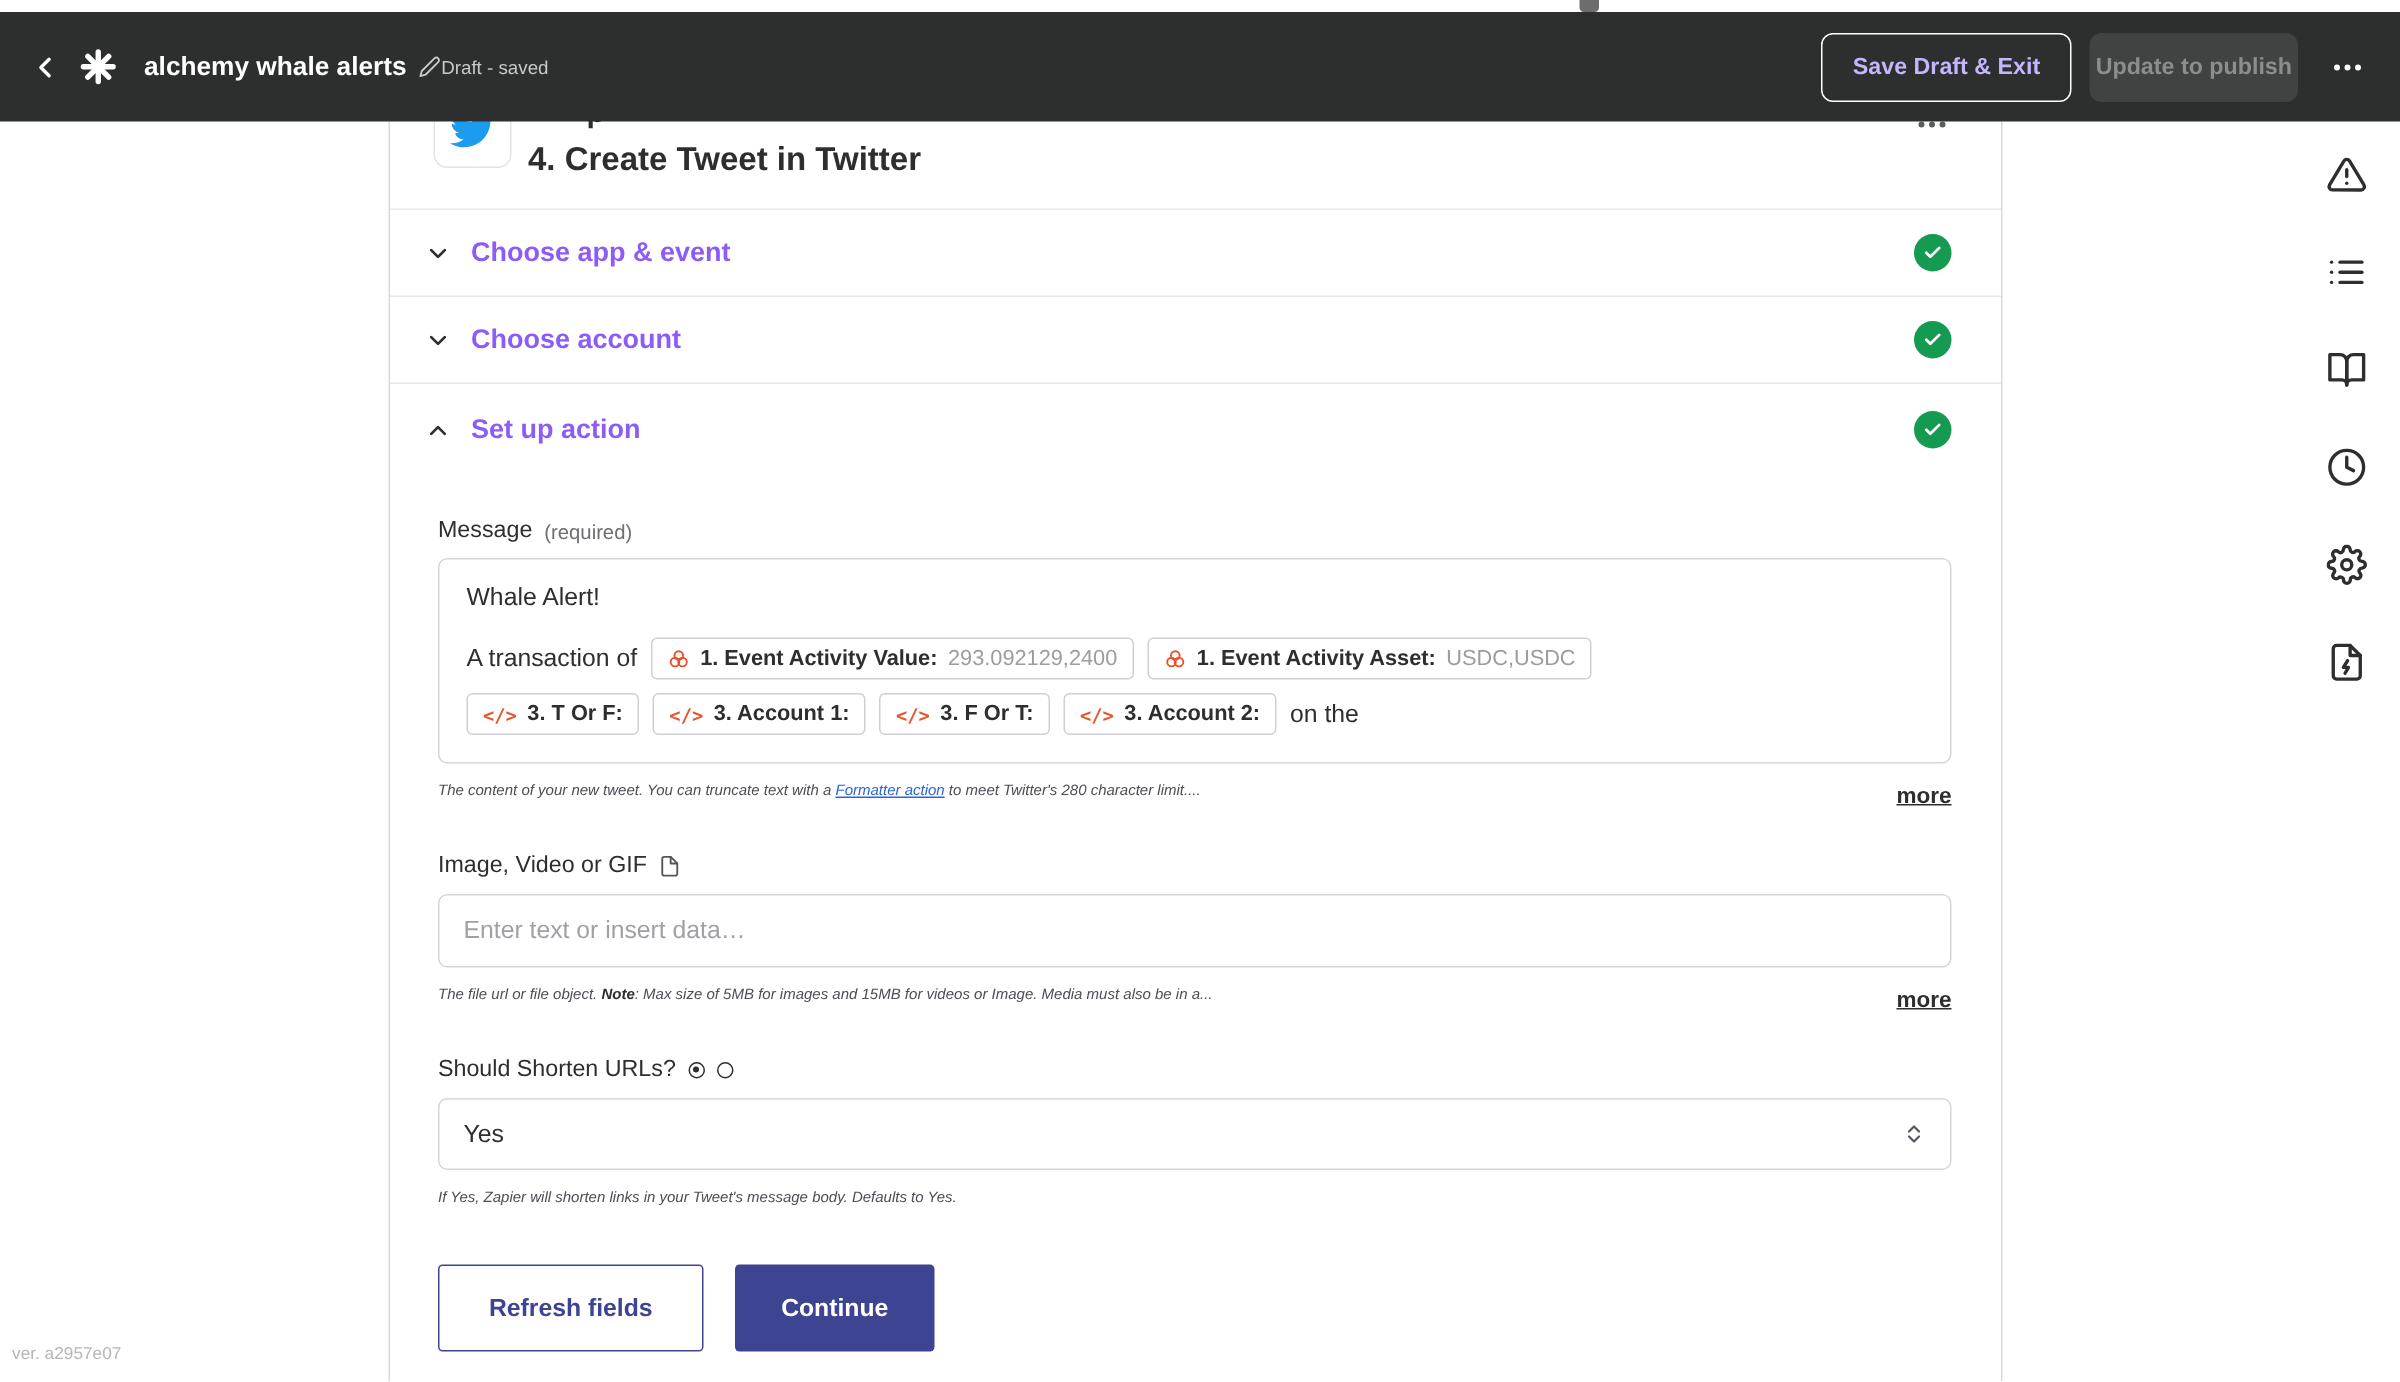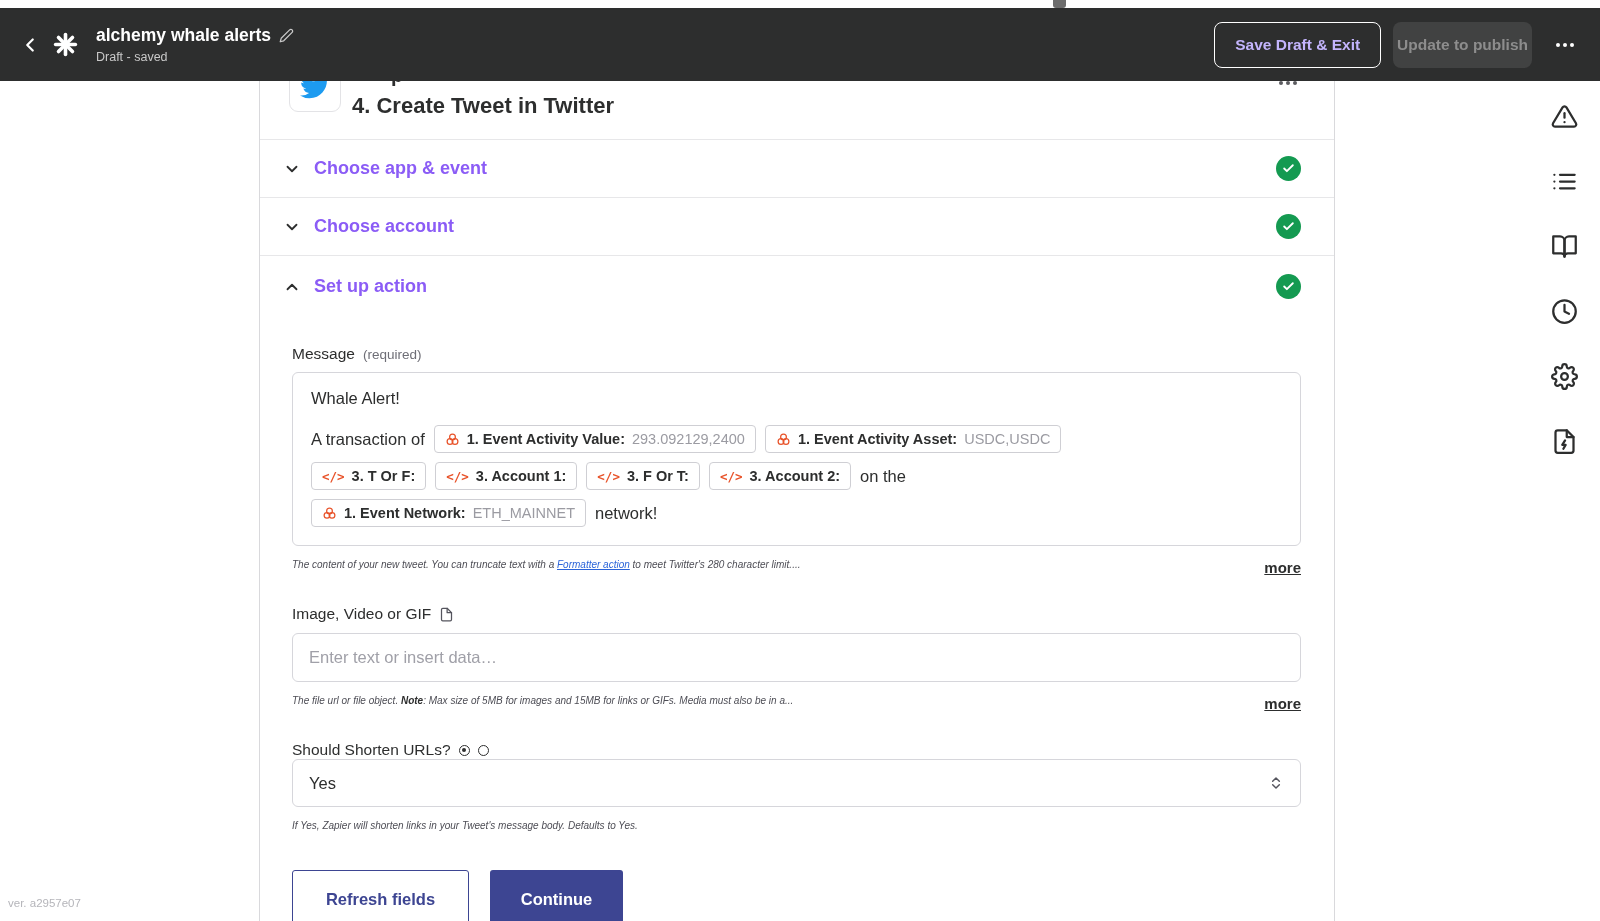--- a/index.html
+++ b/index.html
@@ -12,21 +12,21 @@
   .top-strip { position:absolute; top:0; left:0; right:0; height:8px; background:#fff; z-index:40; }
   .tab-ic { position:absolute; left:1053px; top:0; width:13px; height:8px; background:#6d6d6d; border-radius:0 0 3px 3px; }
 
   
   .app-header {
     position:absolute; top:8px; left:0; right:0; height:73px; background:#2d2e2e;
     display:flex; align-items:center; padding:0 20px 0 16px; z-index:30;
   }
   .hdr-back { width:28px; height:28px; display:flex; align-items:center; justify-content:center; cursor:pointer; }
   .hdr-logo { width:34px; height:34px; display:flex; align-items:center; justify-content:center; margin:0 14px 0 4px; cursor:pointer; }
-  .hdr-titles { display:flex; flex-direction:column; }
+  .hdr-titles { display:flex; flex-direction:row; }
   .hdr-title-row { display:flex; align-items:center; gap:8px; }
   .hdr-title { color:#fff; font-weight:bold; font-size:17.5px; }
   .hdr-sub { color:#c9c9c9; font-size:12.5px; margin-top:4px; }
   .hdr-spacer { flex:1; }
   .btn-hdark {
     background:transparent; border:1px solid #ffffff; color:#c4b5fd; font-weight:bold;
     font-size:15.5px; padding:13px 20px; border-radius:8px; cursor:pointer;
     font-family:"Liberation Sans", sans-serif;
   }
   .btn-hmuted {
@@ -100,21 +100,21 @@
   .text-input {
     width:100%; height:49px; border:1px solid #d6d6db; border-radius:6px; margin-top:10px;
     padding:0 16px; font-size:16.5px; color:#2d2e2e; font-family:"Liberation Sans", sans-serif; outline:none;
   }
   .text-input::placeholder { color:#a0a0a8; }
 
   .circ { width:11px; height:11px; border:1.6px solid #2d2e2e; border-radius:50%; display:inline-flex; align-items:center; justify-content:center; cursor:pointer; }
   .circ.sel::after { content:""; width:4.5px; height:4.5px; border-radius:50%; background:#2d2e2e; }
 
   .sel-box {
-    height:48px; border:1px solid #d6d6db; border-radius:6px;
+    margin-top:10px; height:48px; border:1px solid #d6d6db; border-radius:6px;
     display:flex; align-items:center; justify-content:space-between; padding:0 16px; cursor:pointer;
   }
   .sel-val { font-size:16.5px; color:#2d2e2e; }
 
   .btn-row { display:flex; gap:21px; margin-top:39px; }
   .btn-outline {
     min-width:177px; height:58px; background:#fff; border:1px solid #3d4592; color:#3d4592;
     font-weight:bold; font-size:16.5px; border-radius:3px; padding:0 24px; cursor:pointer;
     font-family:"Liberation Sans", sans-serif;
   }
@@ -271,50 +271,38 @@
           <span class="code-ic">&lt;/&gt;</span>
           <b>3. F Or T:</b>
         </span>
         <span class="pill">
           <span class="code-ic">&lt;/&gt;</span>
           <b>3. Account 2:</b>
         </span>
         <span>on the</span>
       </div>
 
-      <div class="msg-line">
-        <span class="pill">
-          <svg width="15" height="15" viewBox="0 0 24 24" fill="none" stroke="#e8532a" stroke-width="2">
-              <circle cx="12" cy="8" r="4.6"></circle>
-              <circle cx="8" cy="15" r="4.6"></circle>
-              <circle cx="16" cy="15" r="4.6"></circle>
-            </svg>
-          <b>1. Event Network:</b>
-          <span class="pill-val">ETH_MAINNET</span>
-        </span>
-        <span>network!</span>
-      </div>
     </div>
 
     <div class="helper-row">
       <span class="helper"><span>The content of your new tweet. You can truncate text with a </span><a class="lnk">Formatter action</a><span> to meet Twitter's 280 character limit....</span></span>
       <a class="more-lnk">more</a>
     </div>
 
     <div class="block">
       <div class="field-label-row">
         <span class="field-label">Image, Video or GIF</span>
         <svg width="15" height="15" viewBox="0 0 24 24" fill="none" stroke="#55555e" stroke-width="2" stroke-linecap="round" stroke-linejoin="round">
             <path d="M13 2H6a2 2 0 0 0-2 2v16a2 2 0 0 0 2 2h12a2 2 0 0 0 2-2V9z"></path>
             <polyline points="13 2 13 9 20 9"></polyline>
           </svg>
       </div>
       <input class="text-input" type="text" placeholder="Enter text or insert data…" style="">
       <div class="helper-row">
-        <span class="helper"><span>The file url or file object. </span><b>Note</b><span>: Max size of 5MB for images and 15MB for links or GIFs. Media must also be in a...</span></span>
+        <span class="helper"><span>The file url or file object. </span><b>Note</b><span>: Max size of 5MB for images and 15MB for videos or Image. Media must also be in a...</span></span>
         <a class="more-lnk">more</a>
       </div>
     </div>
 
     <div class="block">
       <div class="field-label-row">
         <span class="field-label">Should Shorten URLs?</span>
         <span class="circ sel"></span>
         <span class="circ"></span>
       </div>

